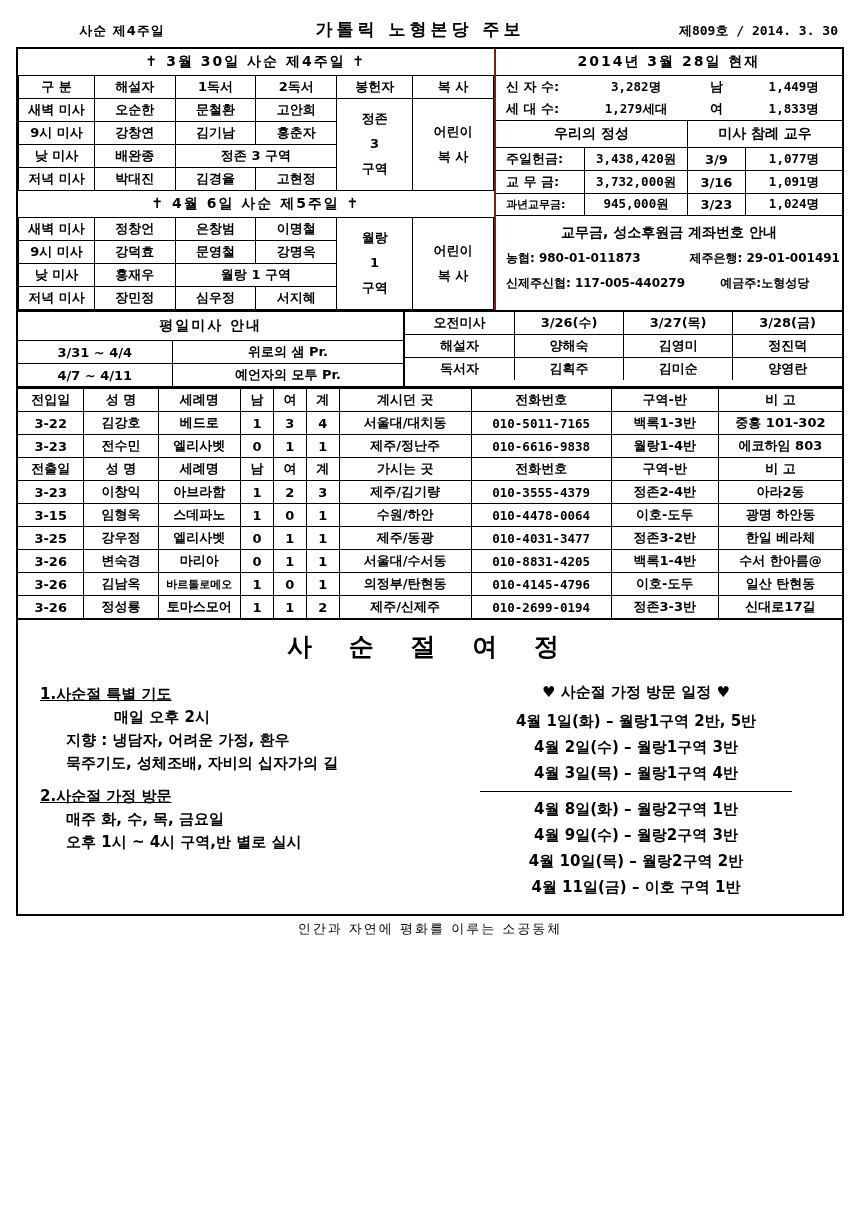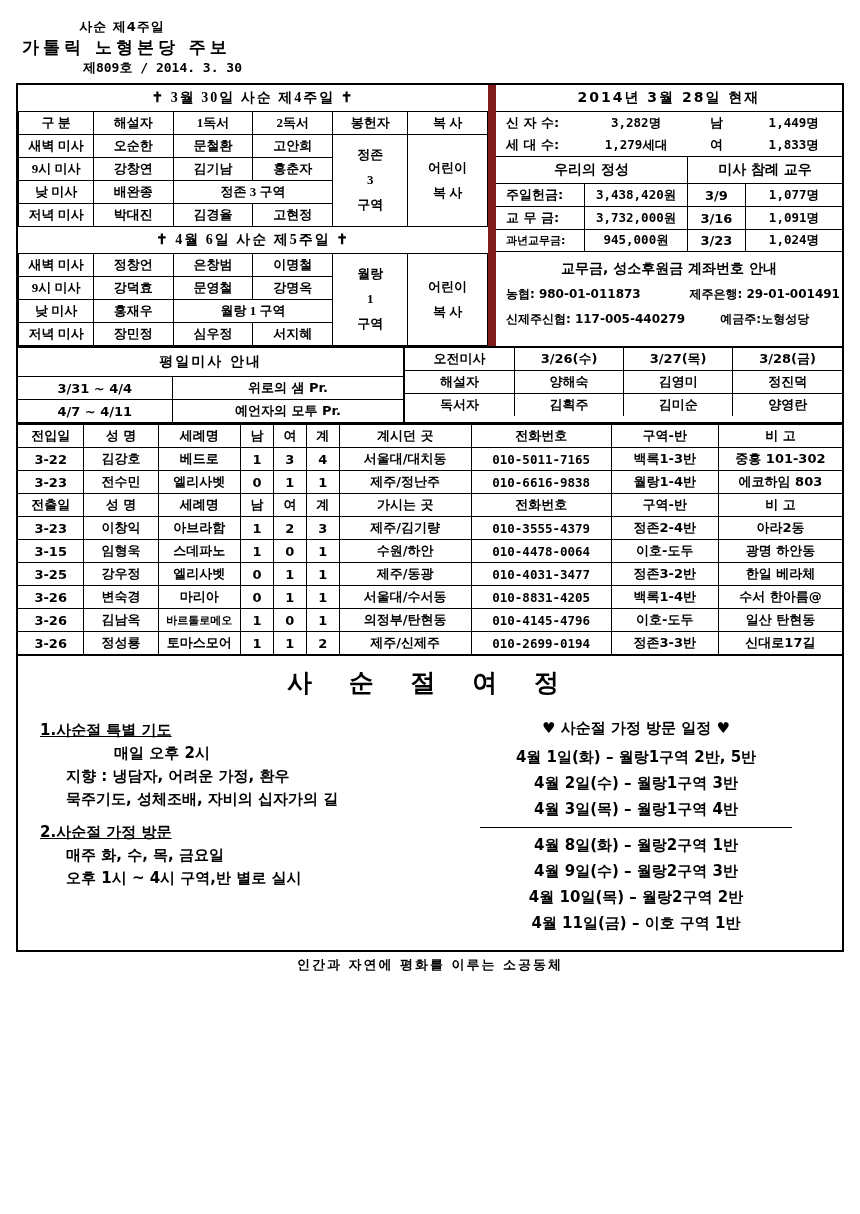--- a/index.html
+++ b/index.html
@@ -1,28 +1,28 @@
 <!DOCTYPE html>
 <html><head>
 <meta charset="utf-8">
 <style>
   html,body{margin:0;padding:0;background:#fff;}
   body{width:860px;height:1214px;font-family:"DejaVu Sans","Liberation Sans",sans-serif;color:#000;}
   .page{width:860px;height:1214px;box-sizing:border-box;padding:18px 16px 6px 16px;position:relative;}
   
-  .hdr{display:flex;align-items:baseline;justify-content:space-between;padding:0 6px 6px 6px;flex-direction:column;}
+  .hdr{display:flex;align-items:baseline;justify-content:space-between;padding:0 6px 6px 6px;}
   .hdr-left{font-size:13px;font-weight:bold;letter-spacing:1px;width:200px;text-align:center;}
   .hdr-mid{font-size:17px;font-weight:bold;letter-spacing:4px;flex:1;text-align:center;}
   .hdr-right{font-size:13px;font-weight:bold;letter-spacing:0px;width:220px;text-align:right;font-family:"DejaVu Sans Mono","Liberation Mono",monospace;}
   
   table{border-collapse:collapse;width:100%;}
   td,th{border:1px solid #000;text-align:center;font-size:13px;padding:2px 2px;font-weight:bold;white-space:nowrap;}
   
   .topwrap{display:flex;border:2px solid #000;}
-  .topleft{width:58%;border-right:8px solid #7f1d1d;box-sizing:border-box;font-family:Liberation Serif, serif;}
+  .topleft{width:58%;border-right:2px solid #7f1d1d;box-sizing:border-box;}
   .topright{width:42%;box-sizing:border-box;}
   .title-cell{font-size:14px;font-weight:bold;letter-spacing:2px;padding:4px 0;}
   .inner{border-collapse:collapse;width:100%;}
   .inner td{border:1px solid #000;}
   .nb{border:none !important;}
   .money{font-family:"DejaVu Sans Mono","Liberation Mono",monospace;font-size:12.5px;}
   .small{font-size:12px;}
   .smaller{font-size:11px;}
   
   .weekwrap{display:flex;border:2px solid #000;border-top:none;}
@@ -33,21 +33,21 @@
   .dove{display:inline-block;width:34px;height:18px;vertical-align:middle;margin:0 10px;}
   .lent-title{text-align:center;font-size:25px;font-weight:bold;letter-spacing:14px;padding:10px 0 12px 0;}
   .lentL{width:50%;box-sizing:border-box;padding:4px 10px 10px 22px;}
   .lentR{width:50%;box-sizing:border-box;padding:4px 10px 10px 10px;}
   .lentL h4{margin:6px 0 4px 0;font-size:15px;font-weight:bold;text-decoration:underline;}
   .lentL p{margin:4px 0 4px 26px;font-size:15px;font-weight:bold;}
   .lentL p.c{margin-left:74px;}
   .lentR .rh{text-align:center;font-size:15px;font-weight:bold;margin:4px 0 10px 0;}
   .lentR p{margin:7px 0;font-size:15px;font-weight:bold;text-align:center;}
   .rule{border-top:1px solid #000;margin:8px 40px;}
-  .footer{text-align:center;font-size:13px;font-weight:bold;letter-spacing:2px;padding-top:4px;}
+  .footer{text-align:center;font-size:13px;font-weight:normal;letter-spacing:2px;padding-top:4px;}
   .blk{border:2px solid #000;}
   .blk-top-none{border-top:none;}
   .lbl-left{text-align:left;padding-left:10px;}
 </style>
 </head>
 <body>
 
 <div class="page">
 
   <div class="hdr">

